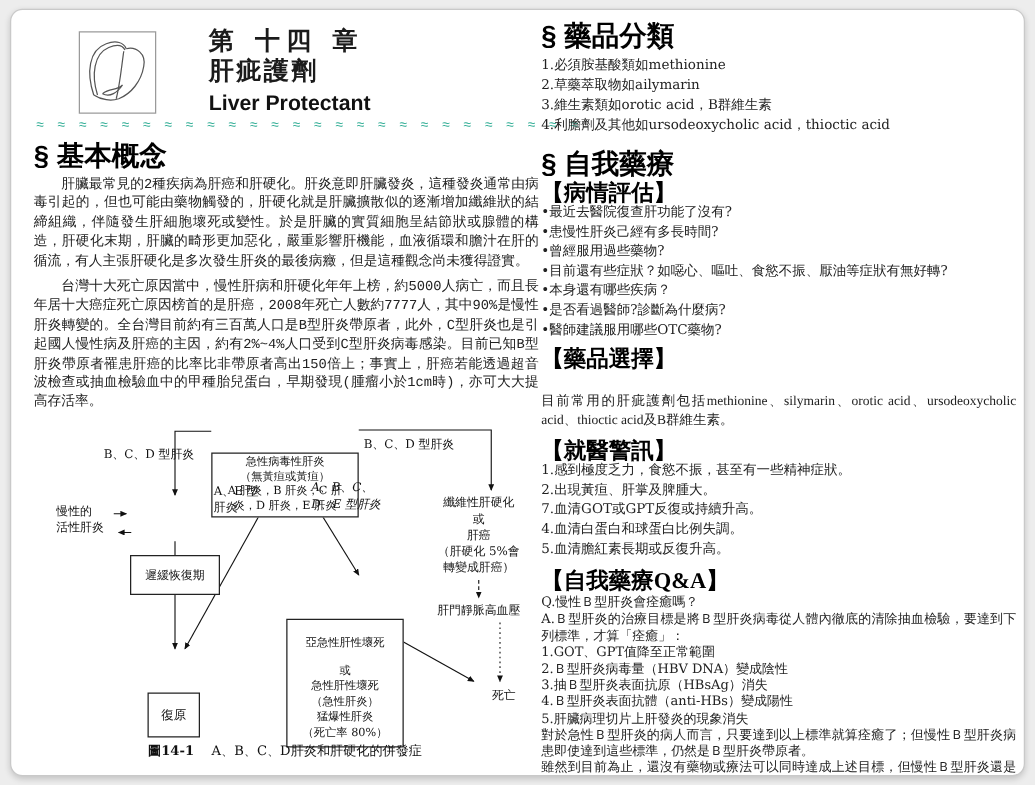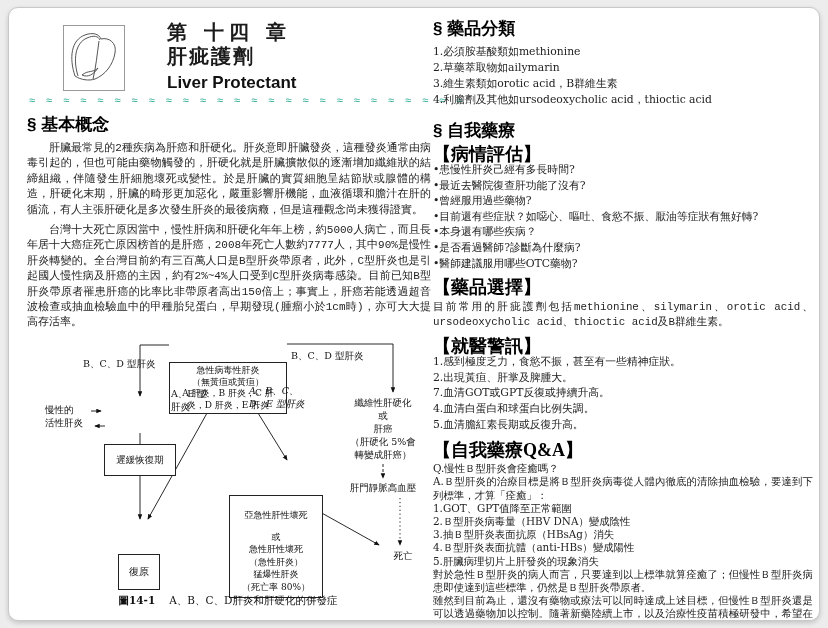--- a/index.html
+++ b/index.html
@@ -33,21 +33,21 @@
   }
   .subtitle{font-weight:bold;font-size:17px;margin-top:5px;color:#111;}
   .wave{
     position:absolute;left:20px;top:86px;width:444px;height:13px;
     overflow:hidden;white-space:nowrap;
     font-size:11px;line-height:12px;letter-spacing:4px;
   }
   
   .left-col{position:absolute;left:18px;top:106px;width:404px;}
   .sec-h{
-    font-size:17px;font-weight:bold;line-height:22px;color:#000;
+    font-size:22px;font-weight:bold;line-height:22px;color:#000;
     font-family:"Liberation Sans","DejaVu Sans",sans-serif;
   }
   .body-para{
     margin:5px 0 0 0;
     font-family:Liberation Mono, monospace;
     font-size:11px;line-height:15.4px;
     text-align:justify;text-indent:2em;color:#222;
   }
   
   .fig{
@@ -82,21 +82,21 @@
     font-family:"DejaVu Serif","Liberation Serif",serif;
     font-size:10.8px;line-height:16px;color:#222;
   }
   .r-list.tight .r-item{line-height:15.6px;}
   .sub-h{
     font-size:18px;font-weight:bold;color:#000;line-height:16px;
     font-family:Liberation Serif, serif;
   }
   .mt4{margin-top:4px;} .mt8{margin-top:8px;} .mt10{margin-top:10px;} .mt12{margin-top:12px;}
   .r-para{
-    margin:5px 0 0 0;font-family:Liberation Mono, monospace;
+    margin:19px 0 0 0;font-family:Liberation Serif, serif;
     font-size:10.8px;line-height:15px;text-align:justify;color:#222;
   }
   .qa-list .r-item{
     font-family:"DejaVu Serif","Liberation Serif",serif;
     font-size:10.4px;line-height:13.2px;text-align:justify;color:#222;
   }
 </style>
 </head>
 <body>
 
@@ -199,22 +199,22 @@
           <div class="r-item">1.必須胺基酸類如methionine</div>
           <div class="r-item">2.草藥萃取物如ailymarin</div>
           <div class="r-item">3.維生素類如orotic acid，B群維生素</div>
           <div class="r-item">4.利膽劑及其他如ursodeoxycholic acid，thioctic acid</div>
         </div>
 
       <div class="sec-h mt12">§ 自我藥療</div>
 
       <div class="sub-h mt4">【病情評估】</div>
       <div class="r-list tight">
+          <div class="r-item">•最近去醫院復查肝功能了沒有?</div>
           <div class="r-item">•患慢性肝炎己經有多長時間?</div>
-          <div class="r-item">•最近去醫院復查肝功能了沒有?</div>
           <div class="r-item">•曾經服用過些藥物?</div>
           <div class="r-item">•目前還有些症狀？如噁心、嘔吐、食慾不振、厭油等症狀有無好轉?</div>
           <div class="r-item">•本身還有哪些疾病？</div>
           <div class="r-item">•是否看過醫師?診斷為什麼病?</div>
           <div class="r-item">•醫師建議服用哪些OTC藥物?</div>
         </div>
 
       <div class="sub-h mt8">【藥品選擇】</div>
       <p class="r-para">目前常用的肝疵護劑包括methionine、silymarin、orotic acid、ursodeoxycholic acid、thioctic acid及B群維生素。</p>
 

